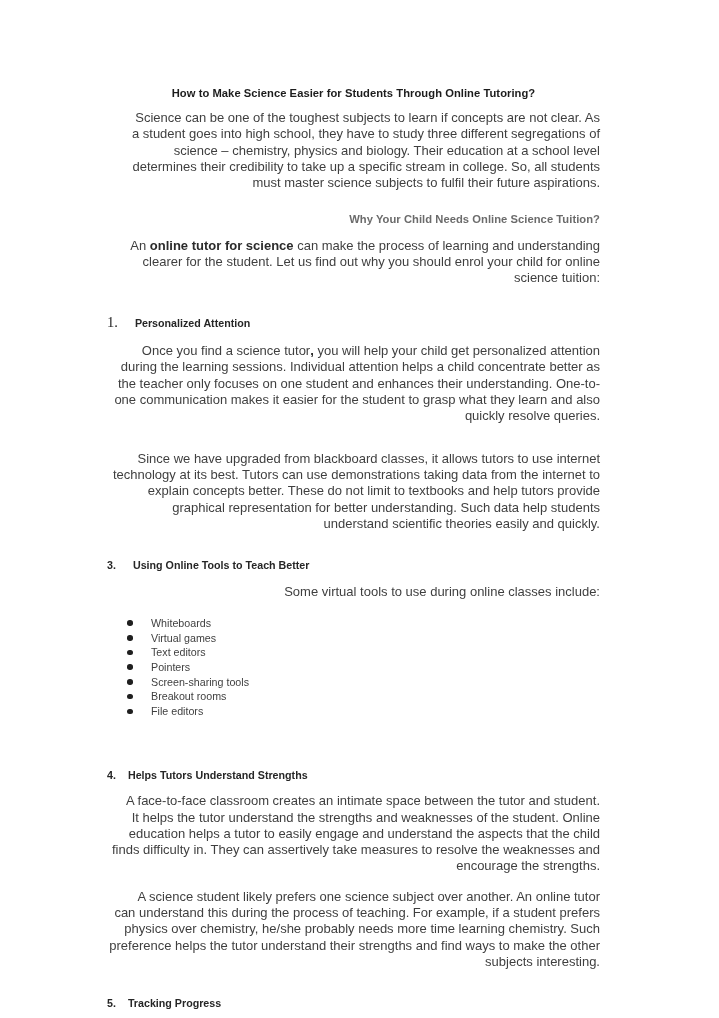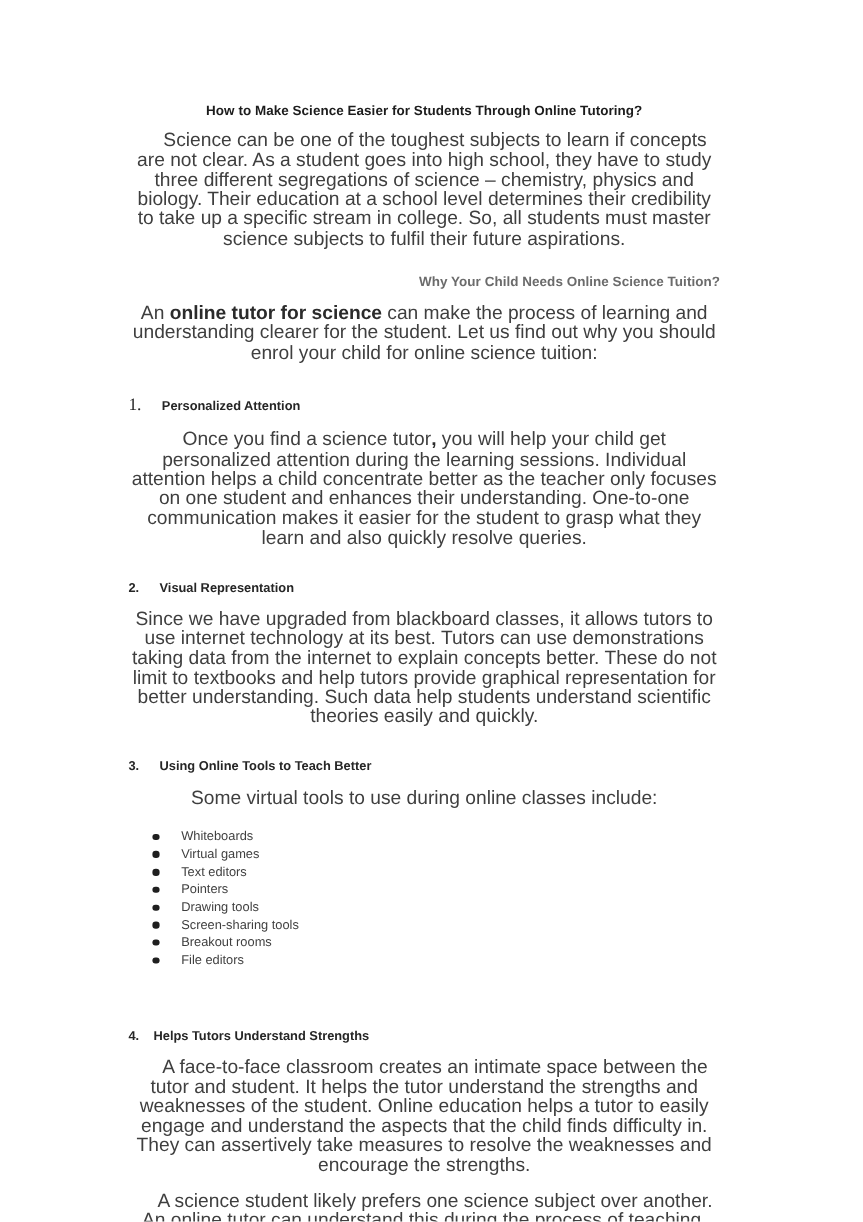--- a/index.html
+++ b/index.html
@@ -34,25 +34,25 @@
   .section-subtitle {
     font-size: 11.2px;
     font-weight: bold;
     color: #6b6b6b;
     text-align: right;
     line-height: 1.35;
     margin: 20px 0 11px 0;
     letter-spacing: 0.05px;
   }
   p.body-text {
-    font-size: 16px;
+    font-size: 13px;
     line-height: 16.3px;
     color: #3f3f3f;
     margin: 0 0 14px 0;
-    text-align: center;
+    text-align: right;
   }
   p.indented {
     text-indent: 18px;
   }
   .strong-link {
     font-weight: bold;
     color: #2b2b2b;
     margin-top: 12px;
   }
   .bold-mark {
@@ -121,36 +121,34 @@
   <p class="body-text"><span>An </span><span class="strong-link">online tutor for science</span><span> can make the process of learning and understanding clearer for the student. Let us find out why you should enrol your child for online science tuition:</span></p>
 
   <div class="spacer-sm"></div>
 
   <h3 class="num-heading"><span class="num-big">1.</span><span class="tab-gap"></span><span>Personalized Attention</span></h3>
 
   <p class="body-text"><span>Once you find a science tutor</span><span class="bold-mark">,</span><span> you will help your child get personalized attention during the learning sessions. Individual attention helps a child concentrate better as the teacher only focuses on one student and enhances their understanding. One-to-one communication makes it easier for the student to grasp what they learn and also quickly resolve queries.</span></p>
 
   <div class="spacer-sm"></div>
 
-  <h3 class="num-heading"><span>2.</span><span class="tab-gap"></span><span>Visual Representation</span></h3>
 
   <p class="body-text">Since we have upgraded from blackboard classes, it allows tutors to use internet technology at its best. Tutors can use demonstrations taking data from the internet to explain concepts better. These do not limit to textbooks and help tutors provide graphical representation for better understanding. Such data help students understand scientific theories easily and quickly.</p>
 
   <div class="spacer-sm"></div>
 
   <h3 class="num-heading"><span>3.</span><span class="tab-gap"></span><span>Using Online Tools to Teach Better</span></h3>
 
   <p class="body-text">Some virtual tools to use during online classes include:</p>
 
   <ul class="tools-list">
     <li><span class="bullet-dot"></span><span>Whiteboards</span></li>
     <li><span class="bullet-dot"></span><span>Virtual games</span></li>
     <li><span class="bullet-dot"></span><span>Text editors</span></li>
     <li><span class="bullet-dot"></span><span>Pointers</span></li>
-    <li><span class="bullet-dot"></span><span>Drawing tools</span></li>
     <li><span class="bullet-dot"></span><span>Screen-sharing tools</span></li>
     <li><span class="bullet-dot"></span><span>Breakout rooms</span></li>
     <li><span class="bullet-dot"></span><span>File editors</span></li>
   </ul>
 
   <div class="spacer-lg"></div>
 
 
   <div class="spacer-sm"></div>
 

